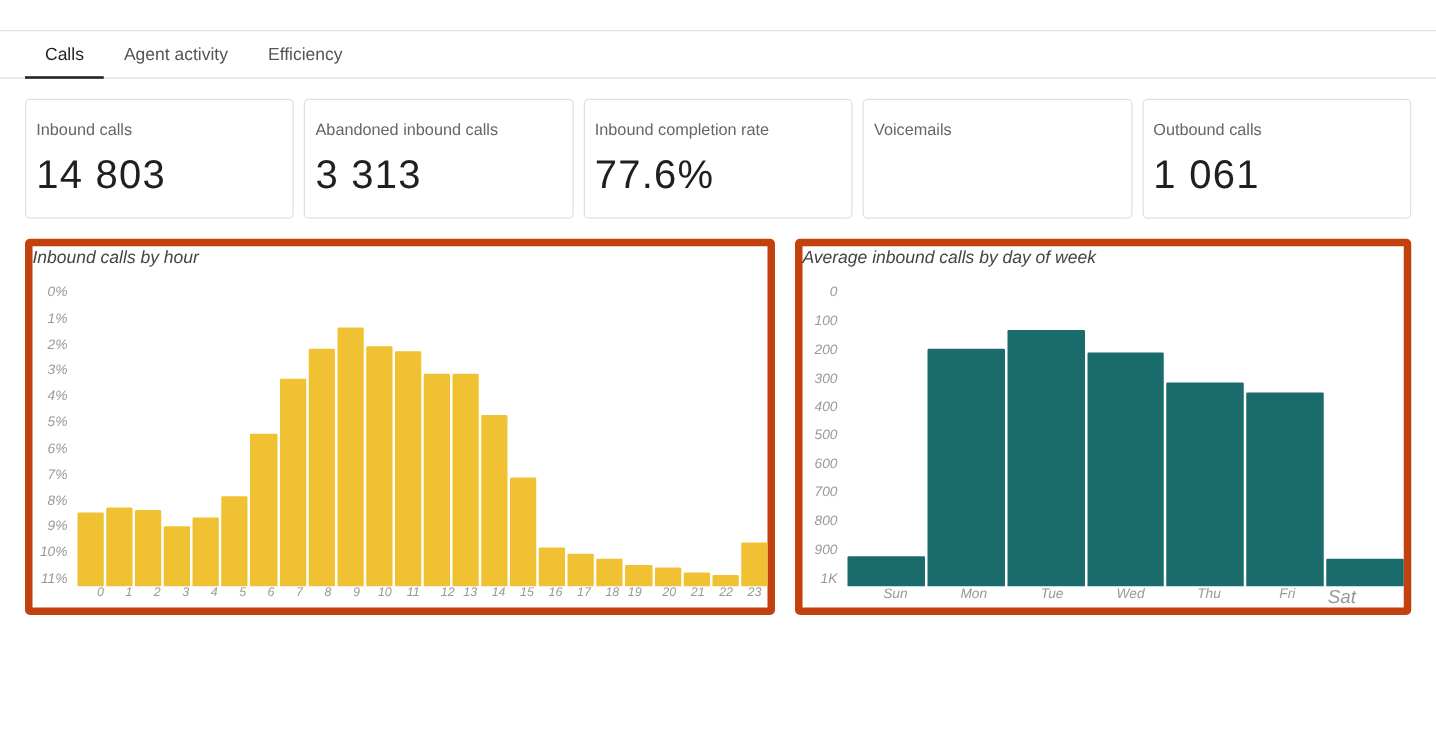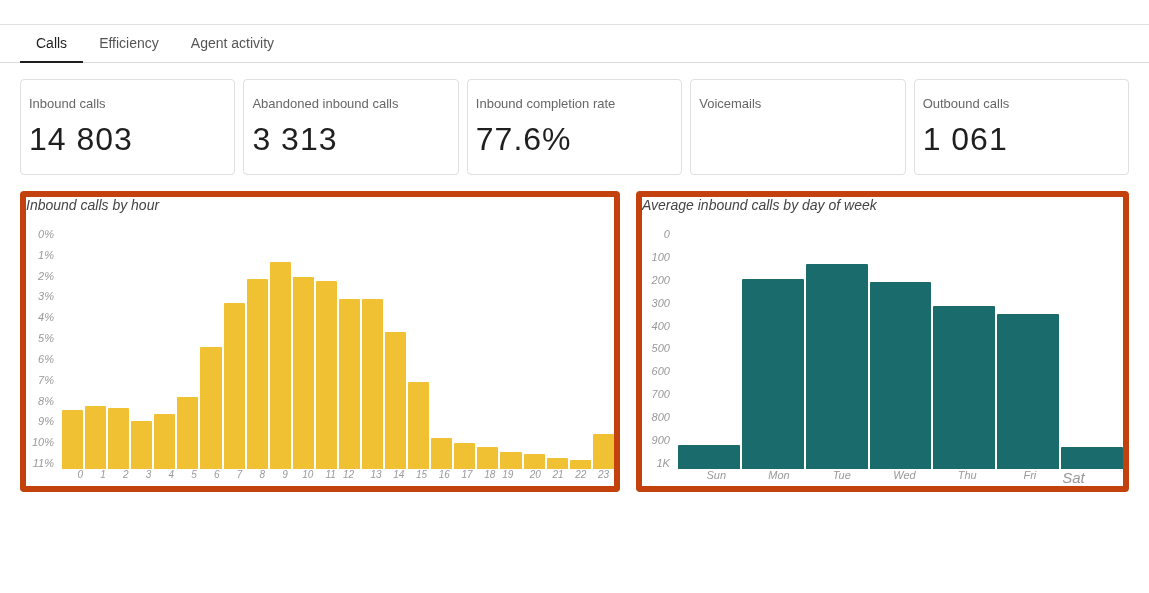--- a/index.html
+++ b/index.html
@@ -34,22 +34,22 @@
 <body>
 
 <div>
   <div class="app-header">
     <div class="app-title"></div>
   </div>
 
   <div class="tabs">
 
   <div class="tab active">Calls</div>
+      <div class="tab">Agent activity</div>
       <div class="tab">Efficiency</div>
-      <div class="tab">Agent activity</div>
     </div>
 
   <div class="metrics-row">
 
   <div class="metric-card">
     <div class="metric-label">Inbound calls</div>
     <div class="metric-value">14 803</div>
   </div>
       <div class="metric-card">
     <div class="metric-label">Abandoned inbound calls</div>
@@ -171,21 +171,21 @@
             <div style="font-size: 10px; color: rgb(153, 153, 153); flex: 1 1 0%; text-align: center;">2</div>
             <div style="font-size: 10px; color: rgb(153, 153, 153); flex: 1 1 0%; text-align: center;">3</div>
             <div style="font-size: 10px; color: rgb(153, 153, 153); flex: 1 1 0%; text-align: center;">4</div>
             <div style="font-size: 10px; color: rgb(153, 153, 153); flex: 1 1 0%; text-align: center;">5</div>
             <div style="font-size: 10px; color: rgb(153, 153, 153); flex: 1 1 0%; text-align: center;">6</div>
             <div style="font-size: 10px; color: rgb(153, 153, 153); flex: 1 1 0%; text-align: center;">7</div>
             <div style="font-size: 10px; color: rgb(153, 153, 153); flex: 1 1 0%; text-align: center;">8</div>
             <div style="font-size: 10px; color: rgb(153, 153, 153); flex: 1 1 0%; text-align: center;">9</div>
             <div style="font-size: 10px; color: rgb(153, 153, 153); flex: 1 1 0%; text-align: center;">10</div>
             <div style="font-size: 10px; color: rgb(153, 153, 153); flex: 1 1 0%; text-align: center;">11</div>
-            <div style="font-size: 10px; color: rgb(153, 153, 153); flex: 1 1 0%; text-align: left;">12</div>
+            <div style="font-size: 10px; color: rgb(153, 153, 153); flex: 1 1 0%; text-align: right;">12</div>
             <div style="font-size: 10px; color: rgb(153, 153, 153); flex: 1 1 0%; text-align: center;">13</div>
             <div style="font-size: 10px; color: rgb(153, 153, 153); flex: 1 1 0%; text-align: center;">14</div>
             <div style="font-size: 10px; color: rgb(153, 153, 153); flex: 1 1 0%; text-align: center;">15</div>
             <div style="font-size: 10px; color: rgb(153, 153, 153); flex: 1 1 0%; text-align: center;">16</div>
             <div style="font-size: 10px; color: rgb(153, 153, 153); flex: 1 1 0%; text-align: center;">17</div>
             <div style="font-size: 10px; color: rgb(153, 153, 153); flex: 1 1 0%; text-align: center;">18</div>
             <div style="font-size: 10px; color: rgb(153, 153, 153); flex: 1 1 0%; text-align: left;">19</div>
             <div style="font-size: 10px; color: rgb(153, 153, 153); flex: 1 1 0%; text-align: center;">20</div>
             <div style="font-size: 10px; color: rgb(153, 153, 153); flex: 1 1 0%; text-align: center;">21</div>
             <div style="font-size: 10px; color: rgb(153, 153, 153); flex: 1 1 0%; text-align: center;">22</div>

